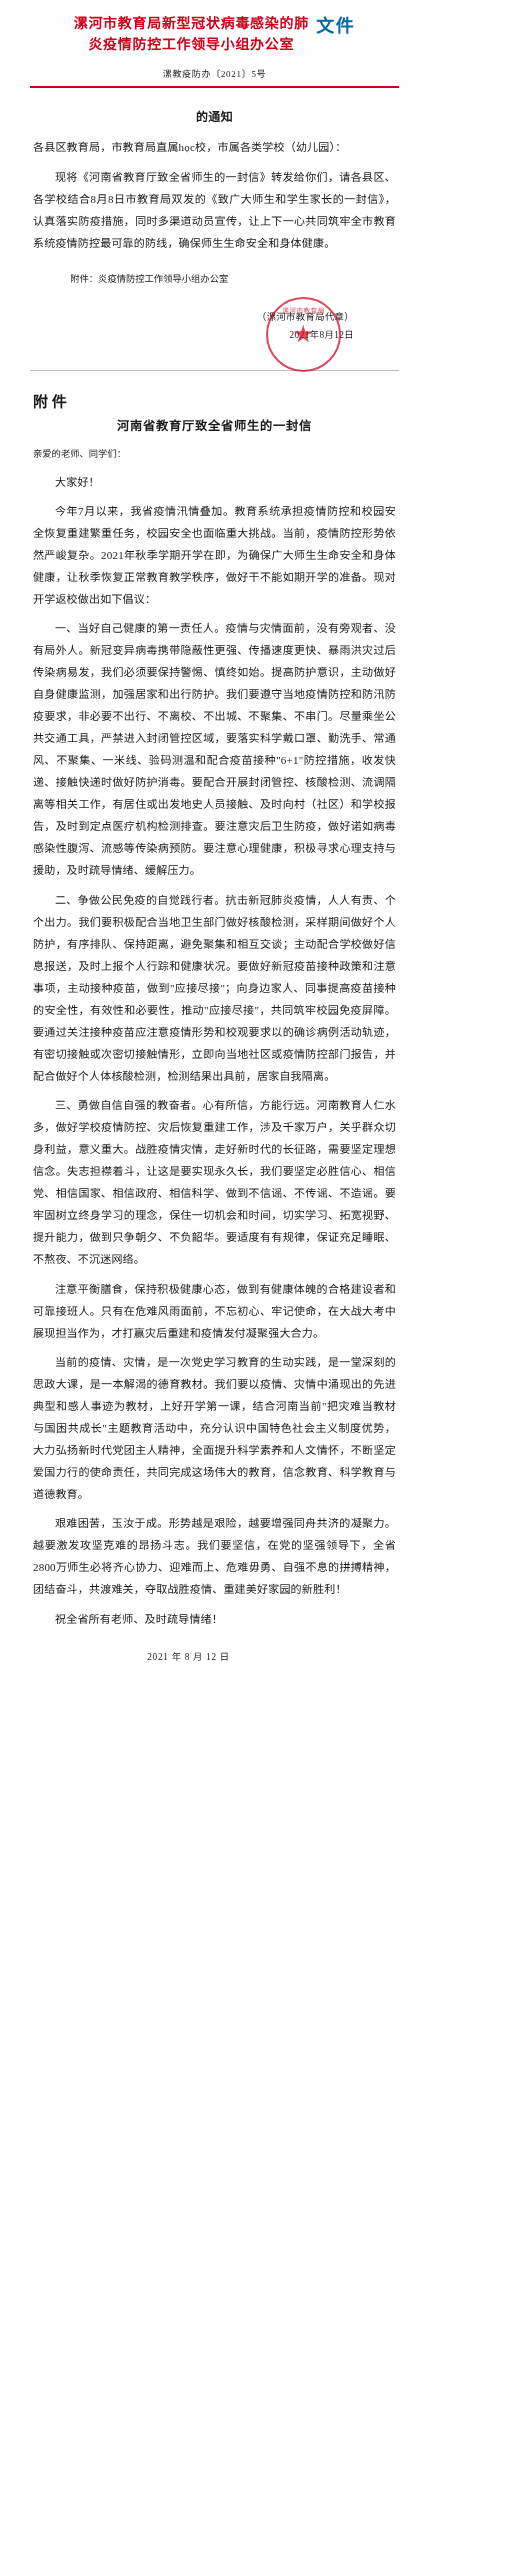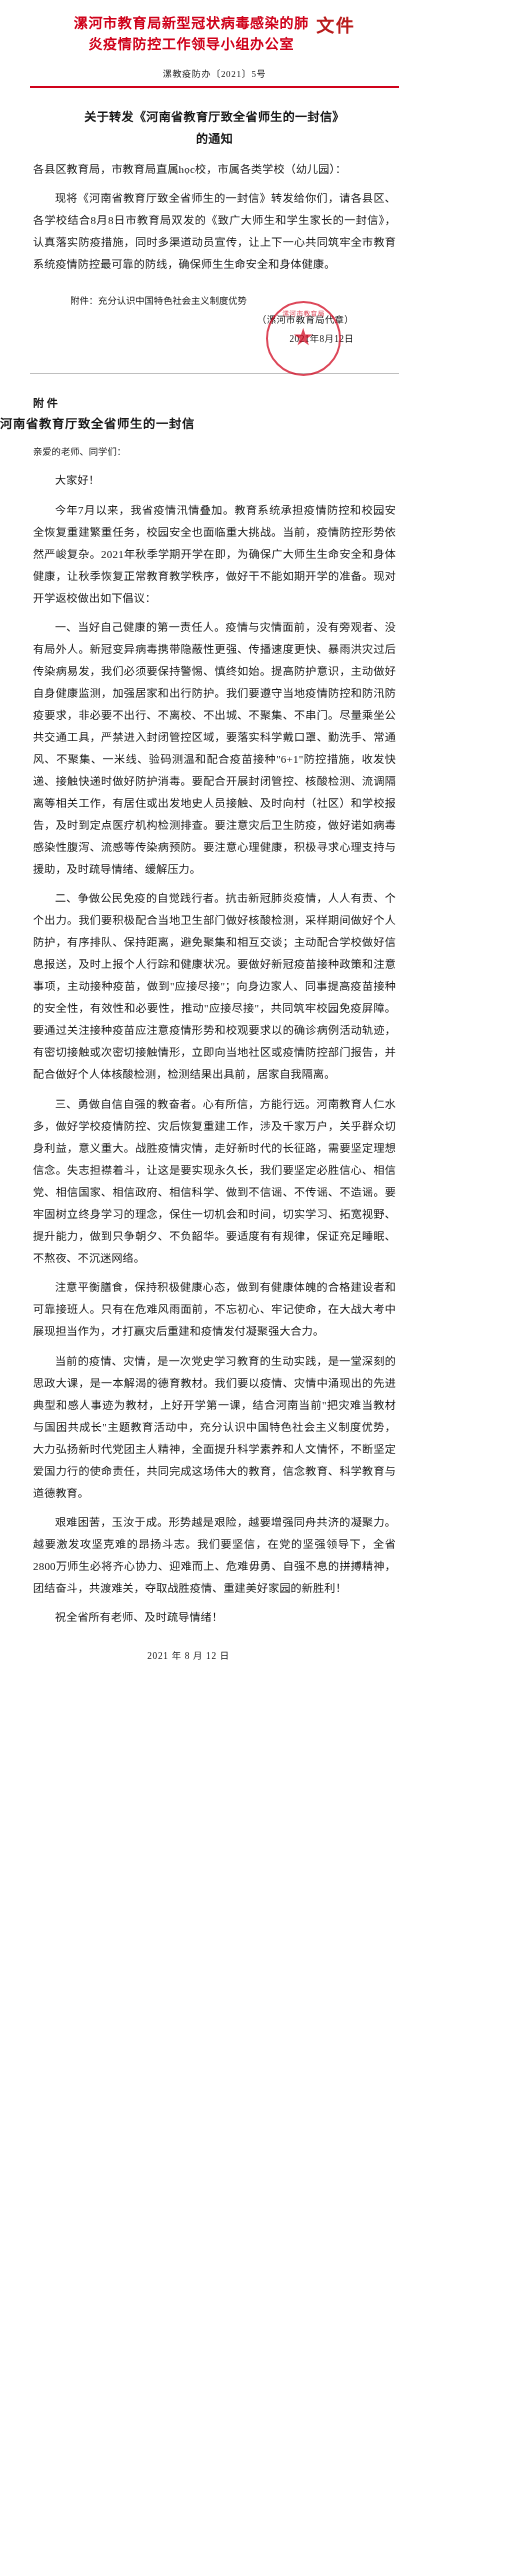--- a/index.html
+++ b/index.html
@@ -38,21 +38,21 @@
     font-size: 14px;
     line-height: 1.5;
     letter-spacing: 0.7px;
     font-family: "Liberation Serif", "DejaVu Serif", serif;
   }
   .lh-title .line {
     display: block;
     white-space: nowrap;
   }
   .lh-wenjian {
-    color: #b91c1c;
+    color: #0369a1;
     font-weight: bold;
     font-size: 18px;
     line-height: 1.2;
     align-self: flex-start;
     padding-top: 3px;
     letter-spacing: 1.5px;
   }
 
   .doc-number {
     text-align: center;
@@ -93,21 +93,21 @@
   p.indent { text-indent: 2em; }
 
   .attach-line {
     font-size: 9.3px;
     line-height: 2.0;
     margin: 16.4px 0 0 0;
     text-indent: 4em;
   }
 
   .signature-block {
-    margin-top: 1px;
+    margin-top: 19px;
     text-align: right;
     padding-right: 42px;
     position: relative;
   }
   .signature-block div {
     font-size: 9.3px;
     line-height: 2.0;
     letter-spacing: 0.4px;
   }
   
@@ -144,27 +144,27 @@
   }
 
   hr.sep {
     border: none;
     border-top: 0.7px solid #bfbfbf;
     margin: 25px 30px 19.4px 30px;
   }
 
   
   .attach-label {
-    font-size: 11px;
+    font-size: 15px;
     font-weight: bold;
     padding: 0 33px;
     margin: 0 0 4.5px 0;
   }
   .letter-title {
-    text-align: left;
+    text-align: center;
     font-size: 12.3px;
     font-weight: bold;
     letter-spacing: 0.7px;
     margin: 3px 0 10.4px 0;
   }
   .salutation {
     font-size: 9.3px;
     line-height: 2.0;
     margin: 11px 0 0 0;
   }
@@ -190,28 +190,27 @@
         <span class="line">漯河市教育局新型冠状病毒感染的肺</span>
         <span class="line">炎疫情防控工作领导小组办公室</span>
       </div>
       <div class="lh-wenjian">文件</div>
     </div>
     <div class="doc-number">漯教疫防办〔2021〕5号</div>
   </div>
   <div class="red-rule"></div>
 
   <div class="notice-title">
-    <span class="line">关于转发《河南省教育厅致全省师生的一封信》</span>
     <span class="line">的通知</span>
   </div>
 
   <div class="body-wrap">
     <p class="para">各县区教育局，市教育局直属học校，市属各类学校（幼儿园）：</p>
     <p class="para indent">现将《河南省教育厅致全省师生的一封信》转发给你们，请各县区、各学校结合8月8日市教育局双发的《致广大师生和学生家长的一封信》，认真落实防疫措施，同时多渠道动员宣传，让上下一心共同筑牢全市教育系统疫情防控最可靠的防线，确保师生生命安全和身体健康。</p>
-    <p class="attach-line">附件：充分认识中国特色社会主义制度优势</p>
+    <p class="attach-line">附件：炎疫情防控工作领导小组办公室</p>
 
     <div class="signature-block">
       <div>（漯河市教育局代章）</div>
       <div>2021年8月12日</div>
       <div class="seal">
         <span class="seal-text">漯河市教育局</span>
         <span class="star">★</span>
       </div>
     </div>
   </div>

